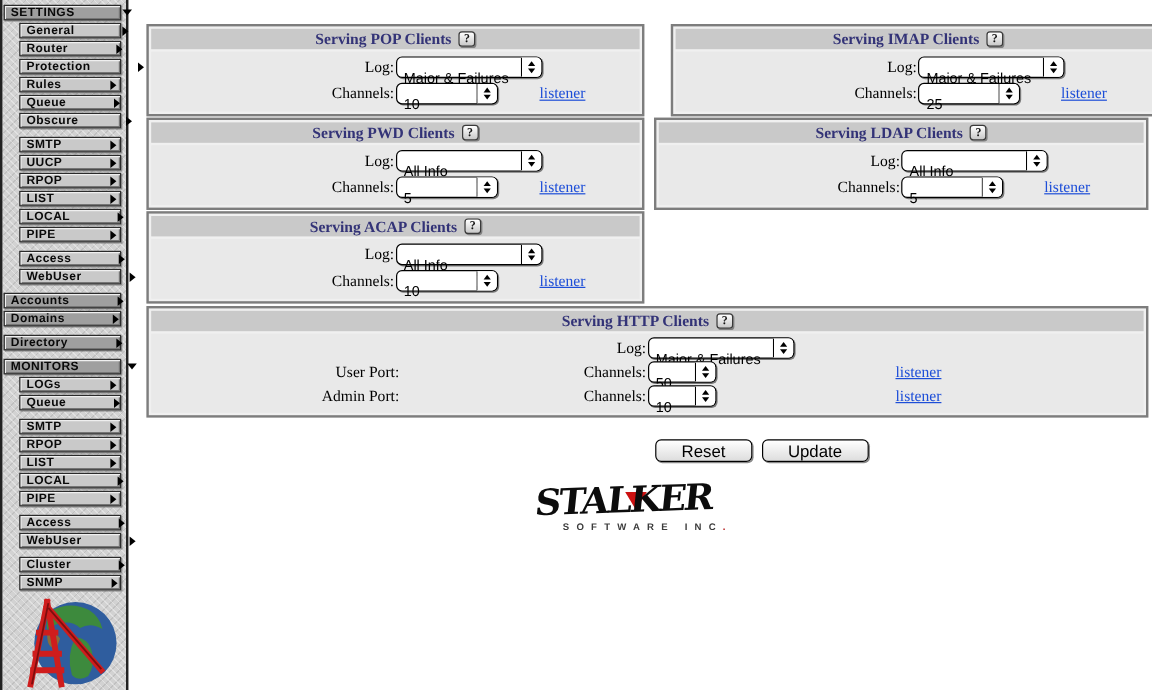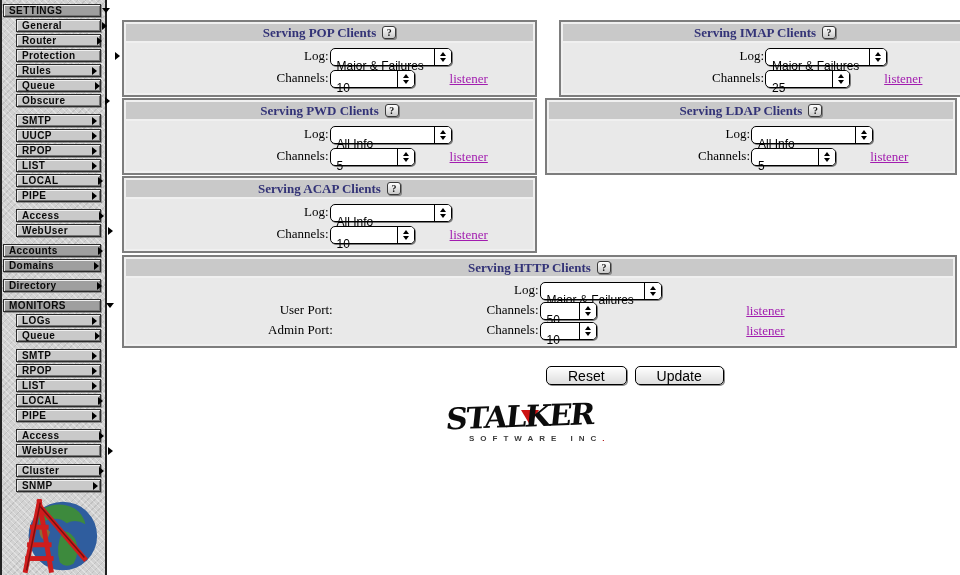--- a/index.html
+++ b/index.html
@@ -89,21 +89,21 @@
   .parr {
     width:17px; border-left:1px solid #000; border-radius:0 4px 4px 0;
     display:flex; flex-direction:column; align-items:center; justify-content:center; gap:2px; background:#fff;
   }
   .tu { width:0; height:0; border-left:3.5px solid transparent; border-right:3.5px solid transparent; border-bottom:4px solid #000; }
   .td { width:0; height:0; border-left:3.5px solid transparent; border-right:3.5px solid transparent; border-top:4px solid #000; }
   .w-log  { width:122px; }
   .w-chan { width:85px; }
   .w-http { width:57px; }
 
-  a.listener { color:#a21caf; font-size:13px; text-decoration:underline; cursor:pointer; }
+  a.listener { color:#1d4ed8; font-size:13px; text-decoration:underline; cursor:pointer; }
 
   
   .actions { position:absolute; left:439px; top:366px; display:flex; gap:8px; }
   .mac-btn {
     height:19px; padding:0 21px; border:1px solid #000; border-radius:5px;
     background:linear-gradient(#ffffff,#dddddd);
     box-shadow:1px 1px 0 #8a8a8a, inset 0 1px 0 #fff;
     font-family:"Liberation Sans", sans-serif; font-size:14px; color:#000; cursor:pointer;
     display:flex; align-items:center;
   }

